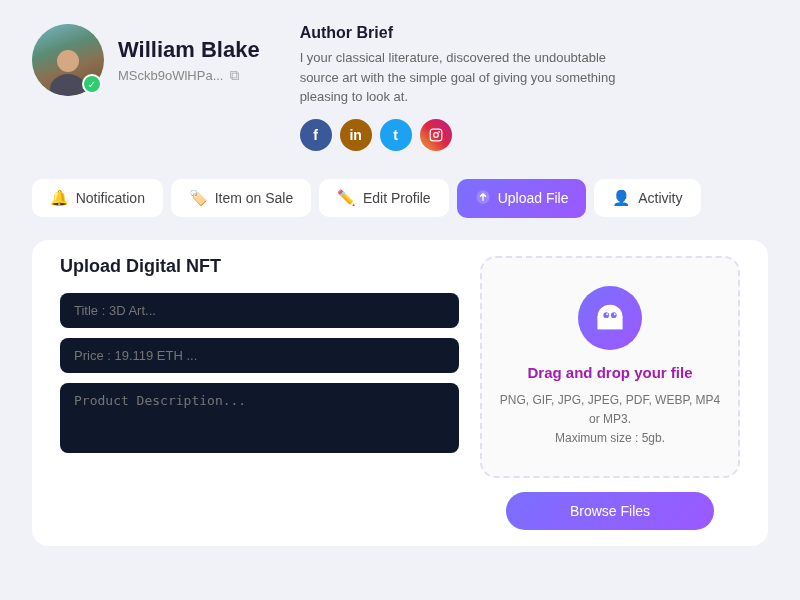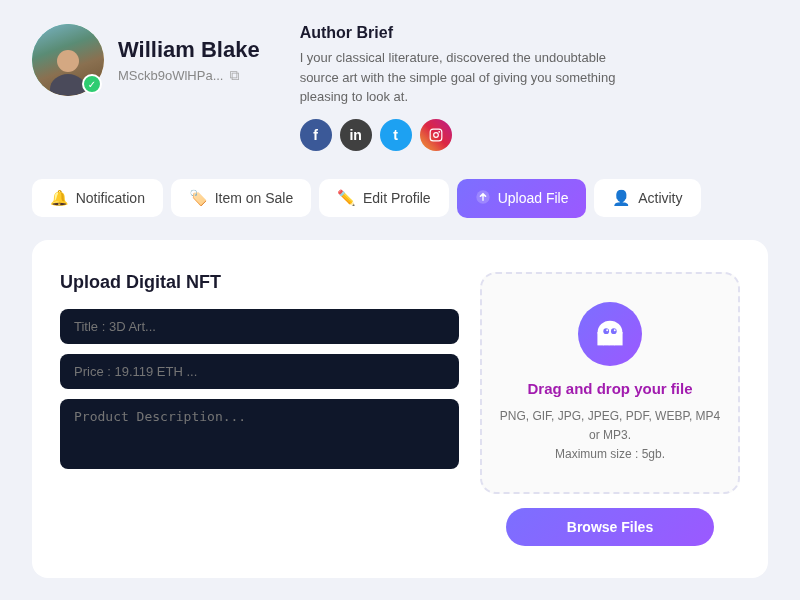--- a/index.html
+++ b/index.html
@@ -182,21 +182,21 @@
       display: flex;
       align-items: center;
       justify-content: center;
       color: white;
       font-size: 14px;
       font-weight: 700;
       cursor: pointer;
     }
 
     .social-fb { background: #3b5998; }
-    .social-li { background: #404040; }
+    .social-li { background: #a16207; }
     .social-tw { background: #1da1f2; }
     .social-ig { background: linear-gradient(45deg, #f09433, #e6683c, #dc2743, #cc2366, #bc1888); }
 
     
     .tab-nav {
       display: flex;
       gap: 8px;
       margin-bottom: 22px;
       align-items: center;
     }
@@ -221,21 +221,21 @@
     }
 
     .tab-icon {
       font-size: 15px;
     }
 
     
     .main-content {
       background: white;
       border-radius: 16px;
-      padding: 32px 28px;
+      padding: 16px 28px;
       display: flex;
       gap: 21px;
     }
 
     .upload-left {
       flex: 1;
     }
 
     .upload-title {
       font-size: 18px;
@@ -317,21 +317,21 @@
       line-height: 1.6;
     }
 
     .browse-btn {
       background: linear-gradient(135deg, #7c6fff, #9b59ff);
       color: white;
       border: none;
       border-radius: 24px;
       padding: 11px 36px;
       font-size: 14px;
-      font-weight: 700;
+      font-weight: 400;
       cursor: pointer;
       width: 80%;
     }
   </style>
 </head>
 <body>
 
 <div class="page-wrapper">
 
   <div class="profile-section">

